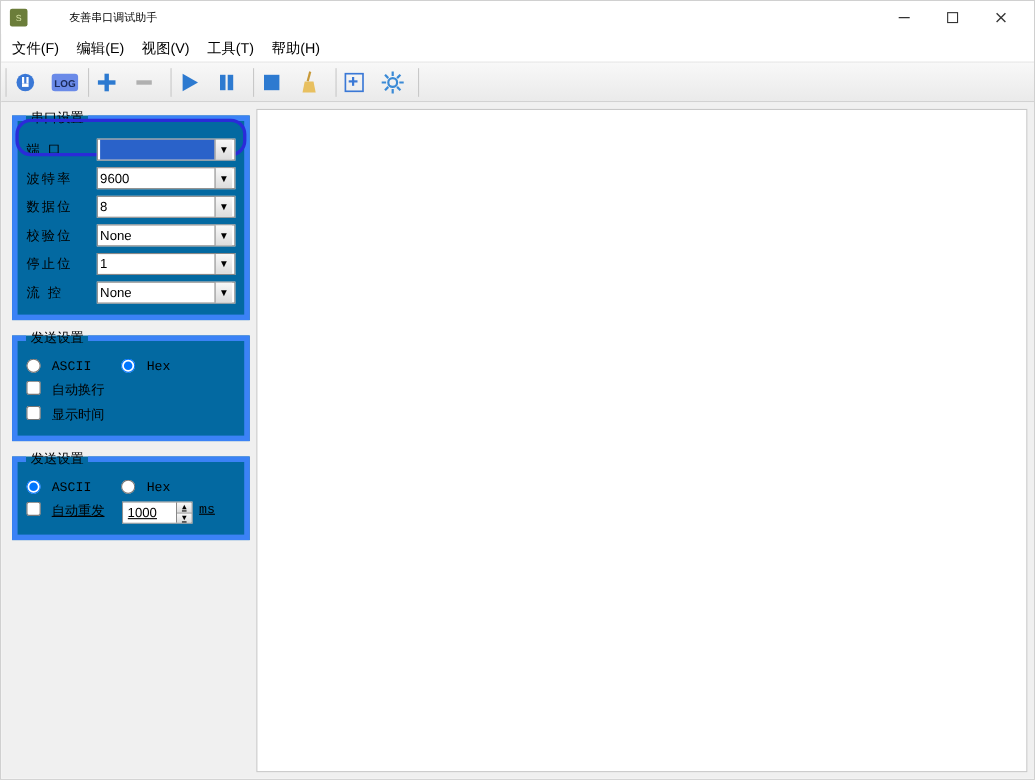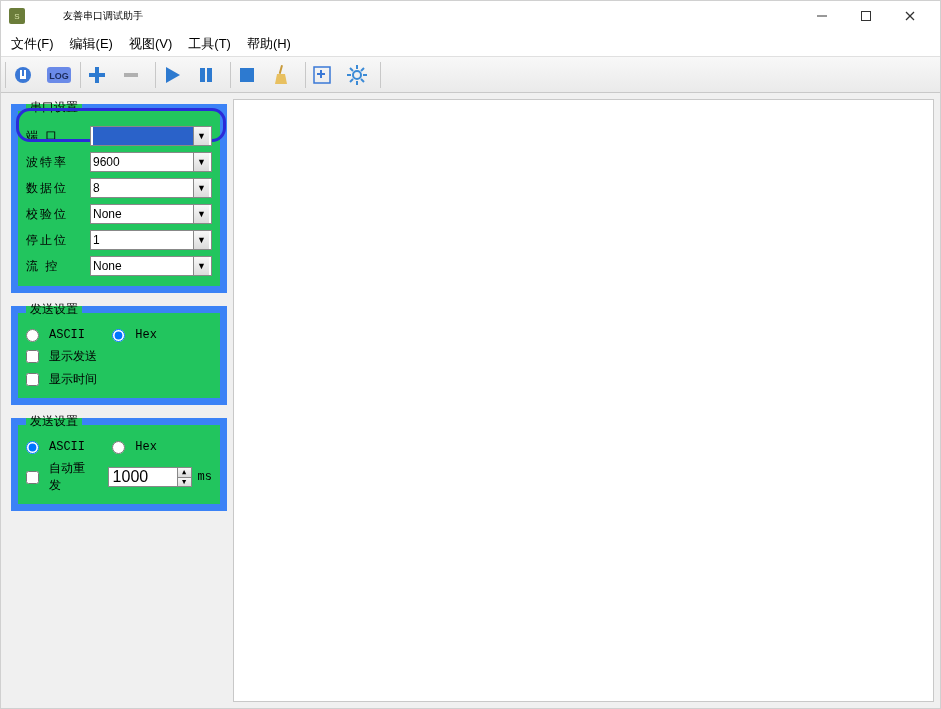--- a/index.html
+++ b/index.html
@@ -77,22 +77,22 @@
     flex-direction: column;
     gap: 8px;
   }
   .main-pane {
     flex: 1;
     margin: 6px 6px 6px 0;
     background: #ffffff;
     border: 1px solid #c8c8c8;
   }
   fieldset {
-    border: 7px solid #3b82f6;
-    background: #22c55e;
+    border: 5px solid #3b82f6;
+    background: #0369a1;
     margin: 0;
     padding: 10px 8px 10px 8px;
   }
   legend {
     font-size: 12px;
     padding: 0 4px;
   }
   .form-row {
     display: flex;
     align-items: center;
@@ -130,38 +130,38 @@
     margin: 0;
   }
   .annot {
     position: absolute;
     border: 3px solid #2a2bd8;
     border-radius: 14px;
     pointer-events: none;
   }
   .chk-row, .rad-row {
     display: flex;
-    align-items: center;
+    align-items: flex-start;
     gap: 6px;
     margin-bottom: 6px;
     font-family: "SimSun","MS Gothic",monospace;
   }
   .rad-row { display:inline-flex; margin-right: 24px;}
   input[type=checkbox], input[type=radio] {
     margin: 0 4px 0 0;
   }
   .spin {
     display: inline-flex;
     align-items: stretch;
     border: 1px solid #888;
     height: 20px;
     background:#fff;
   }
   .spin input {
-    border: none; width: 68px; padding: 0 4px; font-size:16px;
+    border: none; width: 48px; padding: 0 4px; font-size:12px;
   }
   .spin .spin-btns {
     display:flex; flex-direction:column; width:14px;
     border-left:1px solid #888;
   }
   .spin .spin-btns div {
     flex:1; display:flex; align-items:center; justify-content:center;
     font-size:7px; background:linear-gradient(#f8f8f8,#dcdcdc);
   }
   .spin .spin-btns div:first-child{border-bottom:1px solid #888;}
@@ -337,41 +337,41 @@
           <input type="radio" name="recvfmt" style="">
           <span class="mono">ASCII</span>
         </span>
         <span class="rad-row">
           <input type="radio" name="recvfmt" checked="" style="">
           <span class="mono">Hex</span>
         </span>
       </div>
       <div class="chk-row">
         <input type="checkbox" style="">
-        <span>显示发送</span>
+        <span>自动换行</span>
       </div>
       <div class="chk-row" style="margin-bottom:0;">
         <input type="checkbox" style="">
         <span>显示时间</span>
       </div>
     </fieldset>
 
     <fieldset>
       <legend>发送设置</legend>
       <div>
         <span class="rad-row">
           <input type="radio" name="sendfmt" checked="" style="">
           <span class="mono">ASCII</span>
         </span>
         <span class="rad-row">
           <input type="radio" name="sendfmt" style="">
           <span class="mono">Hex</span>
         </span>
       </div>
-      <div class="chk-row" style="margin-bottom:0;">
+      <div class="chk-row" style="margin-bottom:0;text-decoration:underline;">
         <input type="checkbox" style="">
         <span>自动重发</span>
         <span style="width:4px;"></span>
         <span class="spin">
           <input type="text" value="1000" style="">
           <span class="spin-btns">
             <div>▲</div>
             <div>▼</div>
           </span>
         </span>

